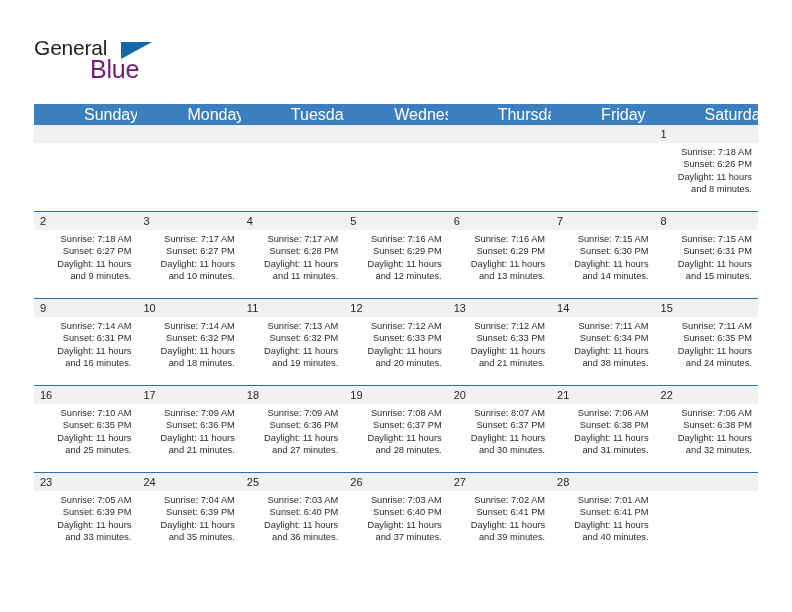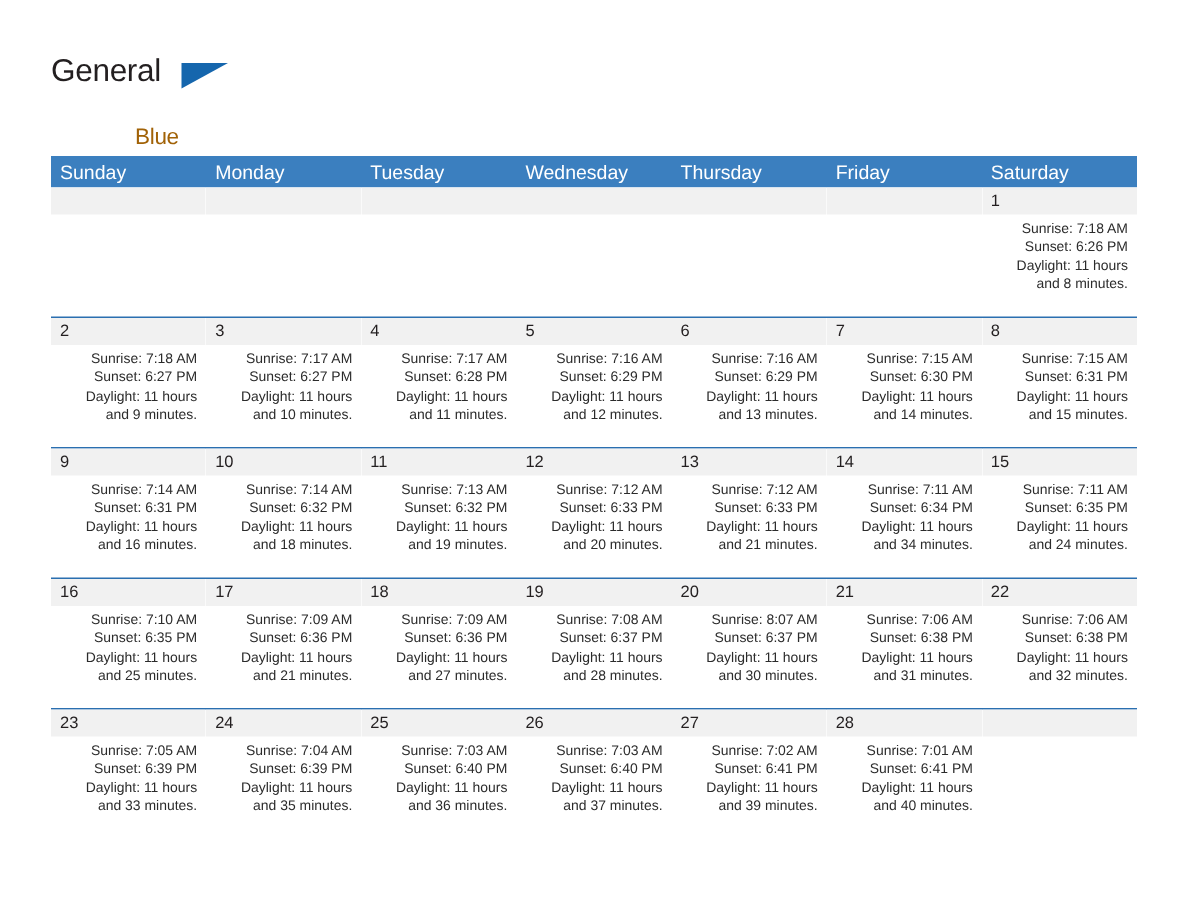--- a/index.html
+++ b/index.html
@@ -45,25 +45,24 @@
     font-size: 21px;
     letter-spacing: -0.2px;
     color: #231f20;
     font-family: "Liberation Sans", sans-serif;
     text-align: center;
   }
   .logo-blue {
     position: absolute;
     left: 56px;
     top: 19px;
-    font-size: 15px;
+    font-size: 25px;
     letter-spacing: -0.2px;
-    color: #a16207;
+    color: #701a75;
     font-family: "Liberation Sans", sans-serif;
-    margin-top: 28px;
   }
   .logo-triangle {
     position: absolute;
     left: 87px;
     top: 6px;
     width: 0;
     height: 0;
     border-left: 31px solid #1566ad;
     border-bottom: 17px solid transparent;
   }
@@ -101,24 +100,25 @@
     display: flex;
     width: 100%;
     background: #3b7fbf;
     height: 21px;
   }
   .dow-cell {
     flex: 1 1 0;
     box-sizing: border-box;
     padding-left: 6px;
     color: #ffffff;
-    font-size: 13px;
+    font-size: 16px;
     line-height: 21px;
     white-space: nowrap;
     overflow: hidden;
+    margin-left: 44px;
   }
 
   .week-row {
     display: flex;
     width: 100%;
     border-top: 1.5px solid #2a6fb0;
     background: #ffffff;
   }
   .week-row.first {
     border-top: none;
@@ -359,21 +359,21 @@
               <div>Daylight: 11 hours</div>
               <div>and 21 minutes.</div>
             </div>
           </div>
           <div class="day-cell">
             <div class="day-num-band">14</div>
             <div class="day-body">
               <div>Sunrise: 7:11 AM</div>
               <div>Sunset: 6:34 PM</div>
               <div>Daylight: 11 hours</div>
-              <div>and 34 minutes.</div>
+              <div>and 38 minutes.</div>
             </div>
           </div>
           <div class="day-cell">
             <div class="day-num-band">15</div>
             <div class="day-body">
               <div>Sunrise: 7:11 AM</div>
               <div>Sunset: 6:35 PM</div>
               <div>Daylight: 11 hours</div>
               <div>and 24 minutes.</div>
             </div>

